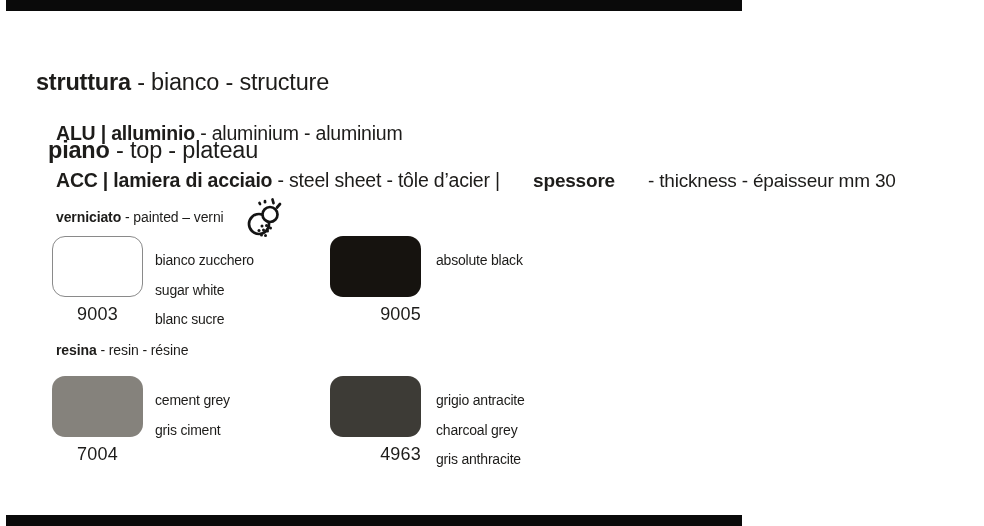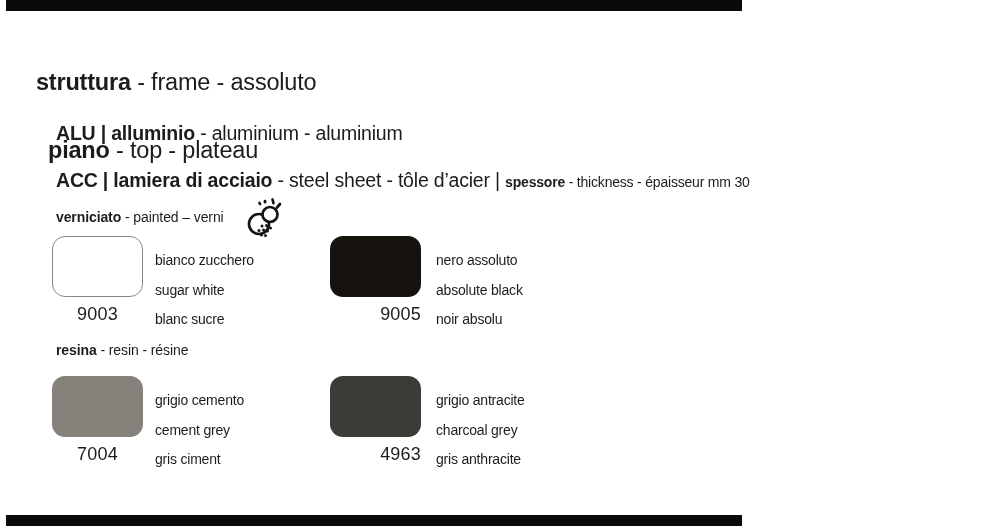--- a/index.html
+++ b/index.html
@@ -10,21 +10,21 @@
   .bar { position:absolute; left:6px; width:736px; height:11px; background:#0a0a0a; }
   .bar.top { top:0; }
   .bar.bottom { top:515px; }
 
   .abs { position:absolute; white-space:nowrap; }
   .b { font-weight:bold; }
 
   .h1   { font-size:23.5px; letter-spacing:-0.2px; }
   .sub  { font-size:19.5px; letter-spacing:-0.2px; }
   .tiny { font-size:14px; letter-spacing:-0.1px; }
-  .sm   { font-size:14px; }
+  .sm   { font-size:19px;margin-left:28px; }
 
   .row { position:absolute; left:0; width:984px; height:100px; }
   .swcol { position:absolute; width:91px; text-align:center; }
   .swatch {
     width:91px; height:61px; border-radius:13px; box-sizing:border-box; background:#fff;
   }
   .code { margin-top:7px; font-size:18px; letter-spacing:0.2px; }
   .names { position:absolute; top:10px; font-size:14px; line-height:29.5px; letter-spacing:-0.2px; }
   .names div { white-space:nowrap; }
 
@@ -35,21 +35,21 @@
 
   .spray-icon { position:absolute; left:245px; top:197px; }
 </style>
 </head>
 <body style="color: rgb(29, 28, 26);">
 
 <div class="bar top" style="background: rgb(10, 10, 10);"></div>
 <div class="bar bottom" style="background: rgb(10, 10, 10);"></div>
 
 <div class="abs h1" style="left:36px; top:69px;">
-  <span class="b">struttura</span><span> - frame - assoluto</span>
+  <span class="b">struttura</span><span> - bianco - structure</span>
 </div>
 
 <div class="abs sub" style="left:56px; top:102px;margin-top:20px;">
   <span class="b">ALU | alluminio</span><span> - aluminium - aluminium</span>
 </div>
 
 <div class="abs h1" style="left:48px; top:137px;">
   <span class="b">piano</span><span> - top - plateau</span>
 </div>
 
@@ -95,39 +95,36 @@
       <div>sugar white</div>
       <div>blanc sucre</div>
     </div>
   </div>
   <div class="g2">
     <div class="swcol">
       <div class="swatch" style="background: rgb(22, 19, 15);"></div>
       <div class="code">9005</div>
     </div>
     <div class="names">
-      <div>nero assoluto</div>
       <div>absolute black</div>
-      <div>noir absolu</div>
     </div>
   </div>
 </div>
 
 <div class="abs tiny" style="left:56px; top:342px;">
   <span class="b">resina</span><span> - resin - résine</span>
 </div>
 
 <div class="row" style="top:376px;">
   <div class="g1">
     <div class="swcol">
       <div class="swatch" style="background: rgb(133, 130, 124);"></div>
       <div class="code">7004</div>
     </div>
     <div class="names">
-      <div>grigio cemento</div>
       <div>cement grey</div>
       <div>gris ciment</div>
     </div>
   </div>
   <div class="g2">
     <div class="swcol">
       <div class="swatch" style="background: rgb(61, 59, 54);"></div>
       <div class="code">4963</div>
     </div>
     <div class="names">

